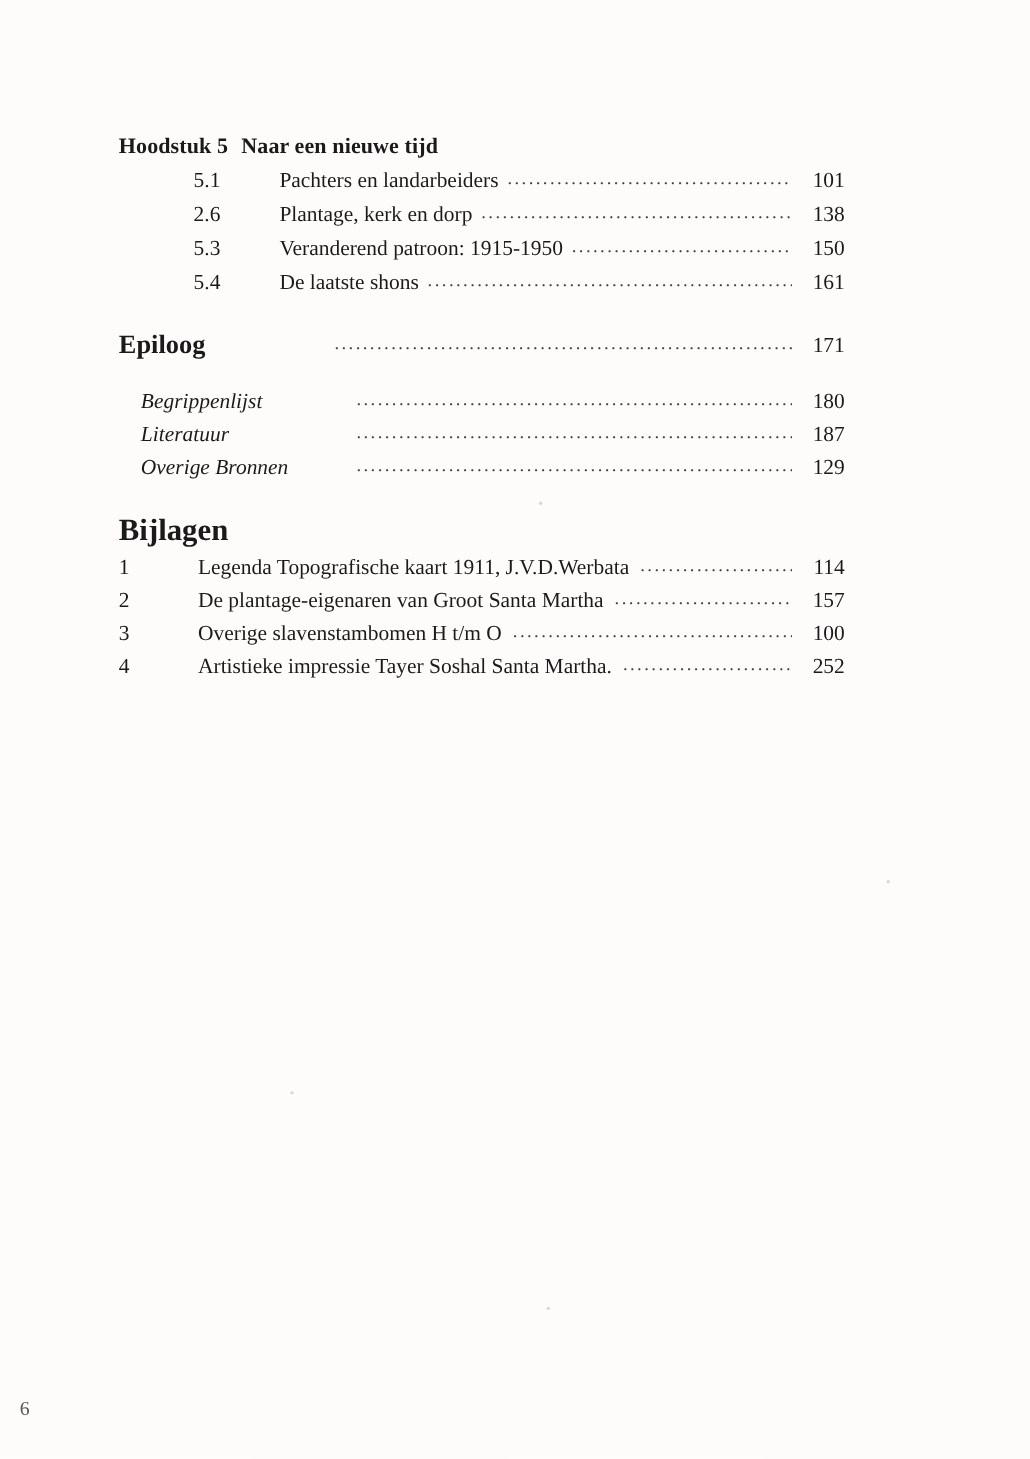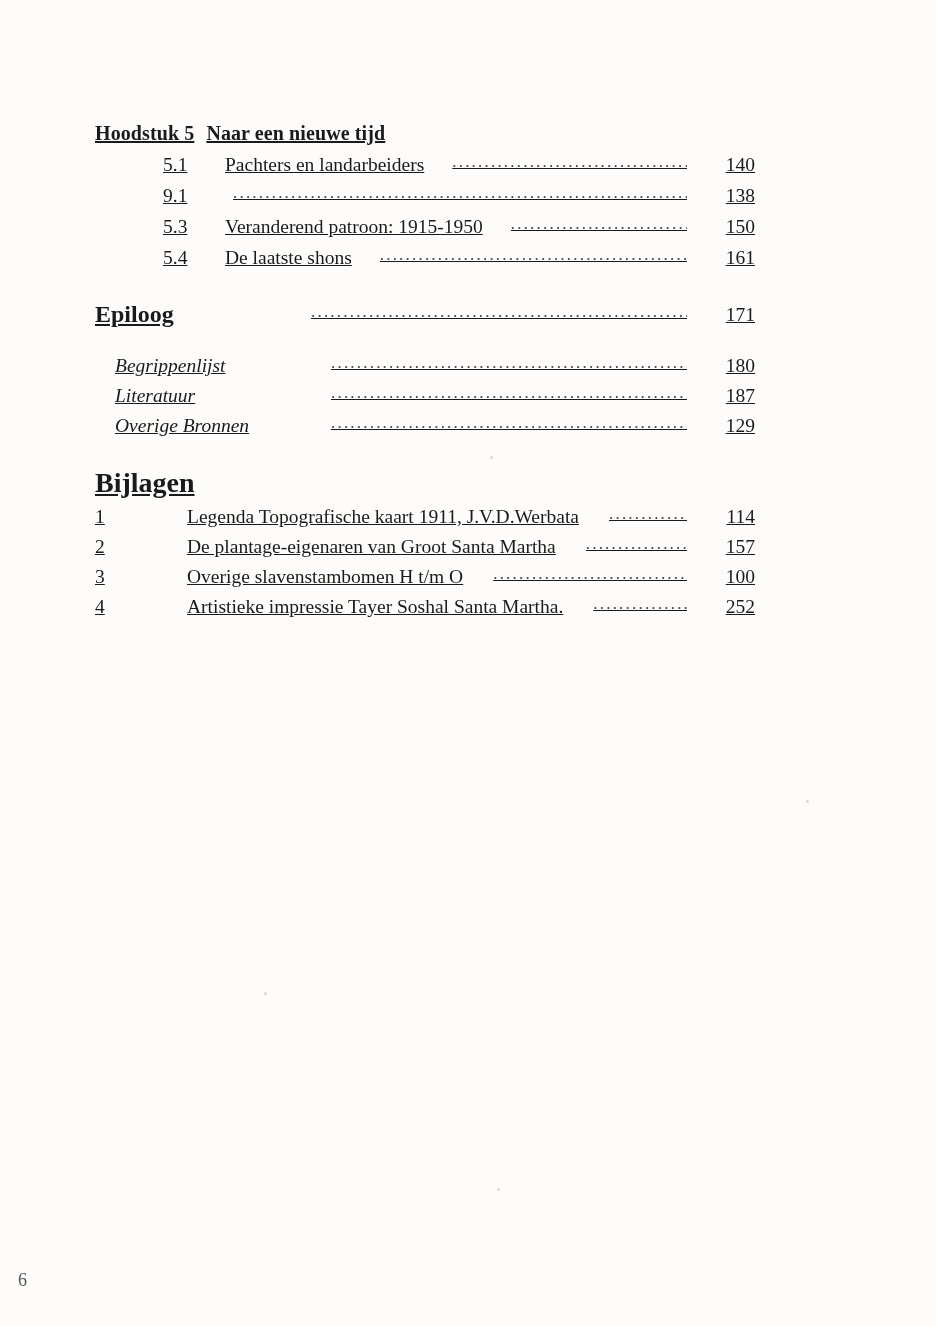--- a/index.html
+++ b/index.html
@@ -22,34 +22,32 @@
     background: #fdfcfa;
   }
   .page-inner {
     position: absolute;
     left: 0; top: 0;
     width: 936px; height: 1326px;
   }
 
   .toc {
     position: absolute;
-    left: 95px;
+    left: 108px;
     top: 122px;
     width: 660px;
-    text-decoration: underline;
   }
 
   
   .row {
     display: flex;
     align-items: flex-start;
     font-size: 19.5px;
     line-height: 31px;
     white-space: nowrap;
-    gap: 20px;
   }
   .num {
     width: 44px;
     flex: 0 0 44px;
     font-size: 19.5px;
   }
   .label {
     font-size: 19.5px;
   }
   .leader {
@@ -85,20 +83,21 @@
 
   
   .sub-rows { margin-left: 68px; width: 592px; }
   .sub-rows .row { }
   .sub-rows .sub-num {
     flex: 0 0 42px;
     width: 42px;
   }
   .sub-rows .sub-title {
     flex: 0 0 auto;
+    margin-left: 36px;
   }
   .sub-rows .leader {
     margin-left: 8px;
   }
   .sub-rows .pageno { width: 42px; }
 
   
   .gap-lg { height: 26px; }
   .gap-md { height: 21px; }
 
@@ -172,24 +171,25 @@
 
     <div class="chapter-head">
       <span class="ch-word">Hoodstuk 5</span><span>Naar een nieuwe tijd</span>
     </div>
 
     <div class="sub-rows">
       <div class="row">
         <span class="num sub-num">5.1</span>
         <span class="label sub-title">Pachters en landarbeiders</span>
         <span class="leader"></span>
-        <span class="pageno">140</span>
-      </div>
-      <div class="row">
-        <span class="num sub-num">9.1</span>
+        <span class="pageno">101</span>
+      </div>
+      <div class="row">
+        <span class="num sub-num">2.6</span>
+        <span class="label sub-title">Plantage, kerk en dorp</span>
         <span class="leader"></span>
         <span class="pageno">138</span>
       </div>
       <div class="row">
         <span class="num sub-num">5.3</span>
         <span class="label sub-title">Veranderend patroon: 1915-1950</span>
         <span class="leader"></span>
         <span class="pageno">150</span>
       </div>
       <div class="row">

